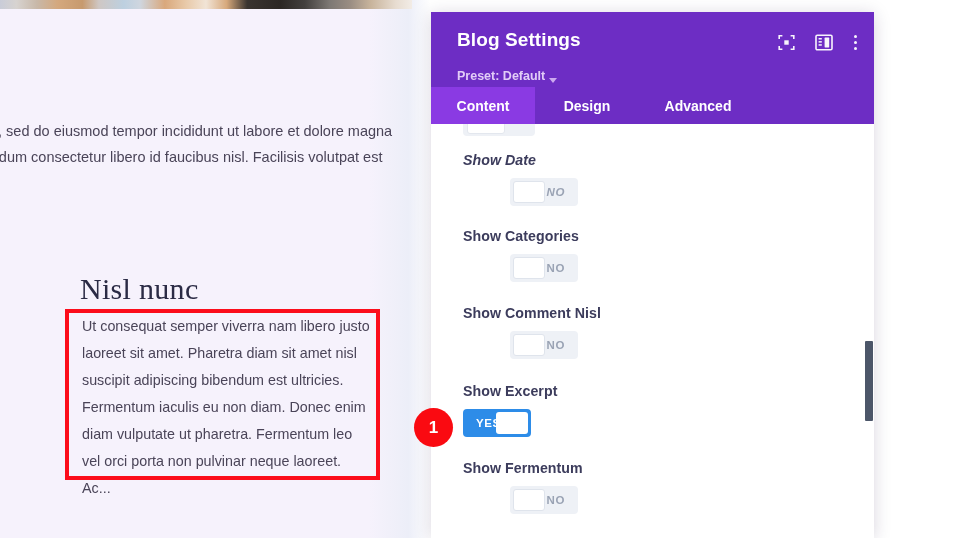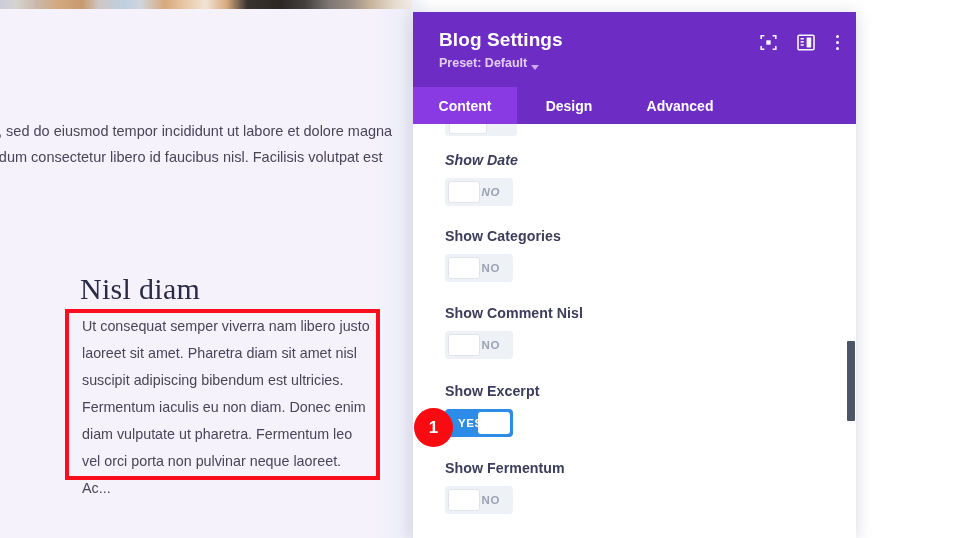--- a/index.html
+++ b/index.html
@@ -66,21 +66,21 @@
     left: 82px; top: 313px;
     width: 288px;
     color: #4a4458;
     font-size: 14.3px;
     line-height: 27px;
   }
 
   
   #settings-modal {
     position: absolute;
-    left: 413px; top: 12px;
+    left: 431px; top: 12px;
     width: 443px; height: 526px;
     background: #ffffff;
     box-shadow: 0 2px 16px rgba(40,20,70,0.18);
     overflow: hidden;
     display: flex;
     flex-direction: column;
   }
   #modal-header {
     background: #6d2dc4;
     padding: 17px 20px 12px 26px;
@@ -88,21 +88,21 @@
     flex: 0 0 auto;
     height: 75px;
   }
   #modal-title {
     color: #ffffff;
     font-size: 19px;
     font-weight: bold;
     letter-spacing: 0.1px;
   }
   #modal-preset-row {
-    margin-top: 5px;
+    margin-top: 18px;
     display: flex;
     align-items: flex-end;
     gap: 4px;
   }
   #modal-preset-label {
     color: #e2ccf7;
     font-size: 12.5px;
     font-weight: bold;
   }
   #preset-caret {
@@ -180,20 +180,21 @@
   .toggle {
     width: 68px; height: 28px;
     border-radius: 4px;
     position: relative;
     display: flex;
     align-items: center;
   }
   .toggle.off {
     background: #eef1f6;
     justify-content: flex-end;
+    margin-left: 47px;
   }
   .toggle.on {
     background: #2d8ce8;
     justify-content: flex-start;
   }
   .toggle .knob {
     position: absolute;
     width: 32px; height: 22px;
     background: #ffffff;
     border-radius: 3px;
@@ -254,21 +255,21 @@
 <body>
 
 <div id="page-preview">
 
   <div id="hero-image-strip"></div>
 
   <div class="preview-para" id="preview-para-1">t, sed do eiusmod tempor incididunt ut labore et dolore magna</div>
 
   <div class="preview-para" id="preview-para-2">rdum consectetur libero id faucibus nisl. Facilisis volutpat est</div>
 
-  <div id="preview-heading">Nisl diam</div>
+  <div id="preview-heading">Nisl nunc</div>
 
   <div id="excerpt-highlight-box"></div>
 
   <div id="excerpt-text">Ut consequat semper viverra nam libero justo laoreet sit amet. Pharetra diam sit amet nisl suscipit adipiscing bibendum est ultricies. Fermentum iaculis eu non diam. Donec enim diam vulputate ut pharetra. Fermentum leo vel orci porta non pulvinar neque laoreet. Ac...</div>
 </div>
 
 <div id="settings-modal">
 
   <div id="modal-header">
     <div id="modal-title">Blog Settings</div>

